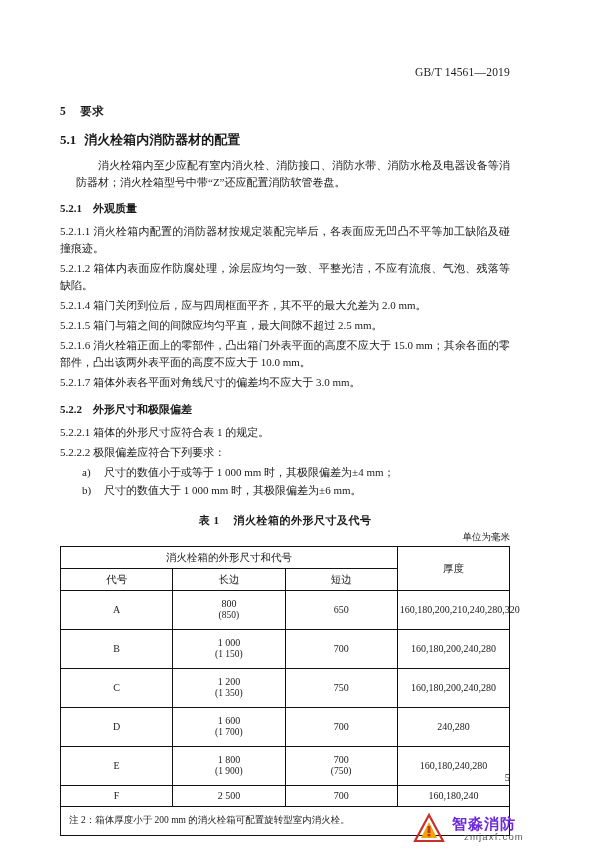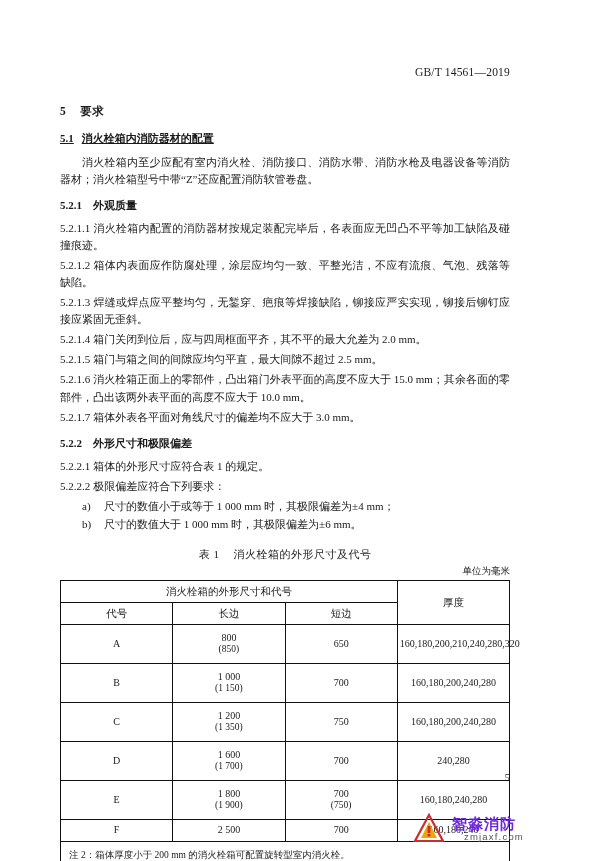--- a/index.html
+++ b/index.html
@@ -37,60 +37,60 @@
     right: 60px;
   }
   .h1 {
     font-size: 11.5px;
     font-weight: bold;
     margin: 0 0 12px 0;
     letter-spacing: 0.5px;
   }
   .h1 .num { margin-right: 14px; }
   .h2 {
-    font-size: 11px;
+    font-size: 13px;
     font-weight: bold;
     margin: 11px 0 8px 0;
-    text-decoration: underline;
   }
   .h2 .num { margin-right: 8px; }
   .h3 {
     font-size: 11px;
     font-weight: bold;
     margin: 10px 0 7px 0;
   }
   .h3 .num { margin-right: 11px; }
   p.body {
     font-size: 11px;
     line-height: 1.55;
     margin: 0 0 3px 0;
     text-align: justify;
     text-justify: inter-ideograph;
   }
   p.indent {
     text-indent: 22px;
+    margin-left: 16px;
   }
   p.numbered .lbl {
     margin-right: 3px;
   }
   .list-item {
     font-size: 11px;
     line-height: 1.55;
     margin: 0 0 1px 0;
     padding-left: 44px;
     position: relative;
   }
   .list-item .mark {
     position: absolute;
     left: 22px;
   }
   .table-caption {
     text-align: center;
     font-size: 11px;
-    font-weight: normal;
+    font-weight: bold;
     margin: 14px 0 3px 0;
     letter-spacing: 0.5px;
   }
   .table-caption .cap-num { margin: 0 6px 0 0; }
   .table-caption .cap-txt { margin-left: 8px; }
   .unit-note {
     text-align: right;
     font-size: 9.5px;
     margin: 0 0 2px 0;
   }
@@ -184,21 +184,20 @@
     </div>
     <p class="body indent">消火栓箱内至少应配有室内消火栓、消防接口、消防水带、消防水枪及电器设备等消防器材；消火栓箱型号中带“Z”还应配置消防软管卷盘。</p>
 
 
     <div class="h3">
       <span class="num">5.2.1</span><span>外观质量</span>
     </div>
 
     <p class="body numbered"><span class="lbl">5.2.1.1</span><span>消火栓箱内配置的消防器材按规定装配完毕后，各表面应无凹凸不平等加工缺陷及碰撞痕迹。</span></p>
     <p class="body numbered"><span class="lbl">5.2.1.2</span><span>箱体内表面应作防腐处理，涂层应均匀一致、平整光洁，不应有流痕、气泡、残落等缺陷。</span></p>
-    <p class="body numbered"><span class="lbl">5.2.1.3</span><span>焊缝或焊点应平整均匀，无錾穿、疤痕等焊接缺陷，铆接应严实实现，铆接后铆钉应接应紧固无歪斜。</span></p>
     <p class="body numbered"><span class="lbl">5.2.1.4</span><span>箱门关闭到位后，应与四周框面平齐，其不平的最大允差为 2.0 mm。</span></p>
     <p class="body numbered"><span class="lbl">5.2.1.5</span><span>箱门与箱之间的间隙应均匀平直，最大间隙不超过 2.5 mm。</span></p>
     <p class="body numbered"><span class="lbl">5.2.1.6</span><span>消火栓箱正面上的零部件，凸出箱门外表平面的高度不应大于 15.0 mm；其余各面的零部件，凸出该两外表平面的高度不应大于 10.0 mm。</span></p>
     <p class="body numbered"><span class="lbl">5.2.1.7</span><span>箱体外表各平面对角线尺寸的偏差均不应大于 3.0 mm。</span></p>
 
     <div class="h3">
       <span class="num">5.2.2</span><span>外形尺寸和极限偏差</span>
     </div>
 
     <p class="body numbered"><span class="lbl">5.2.2.1</span><span>箱体的外形尺寸应符合表 1 的规定。</span></p>

